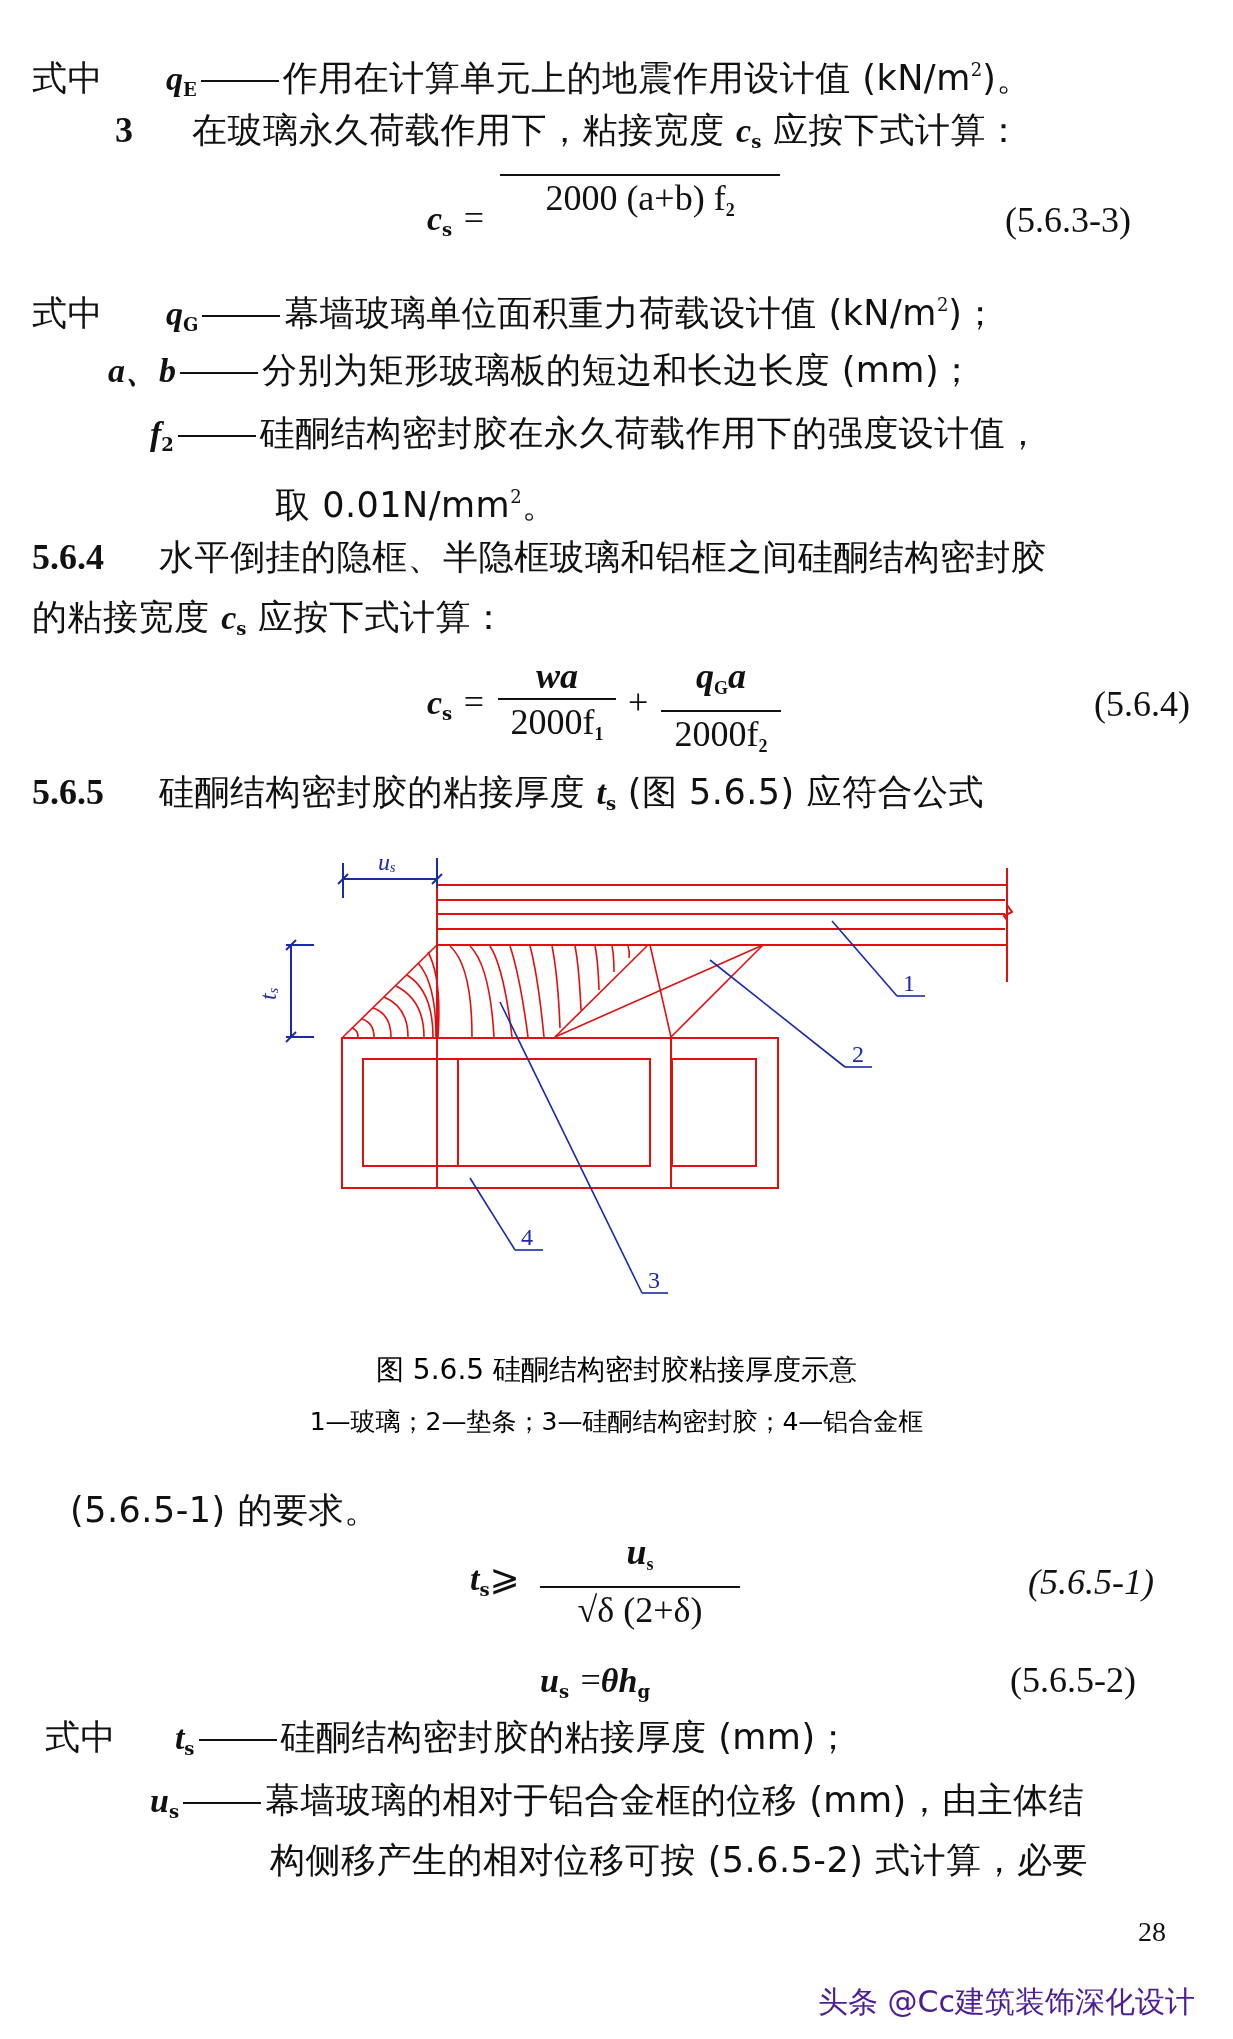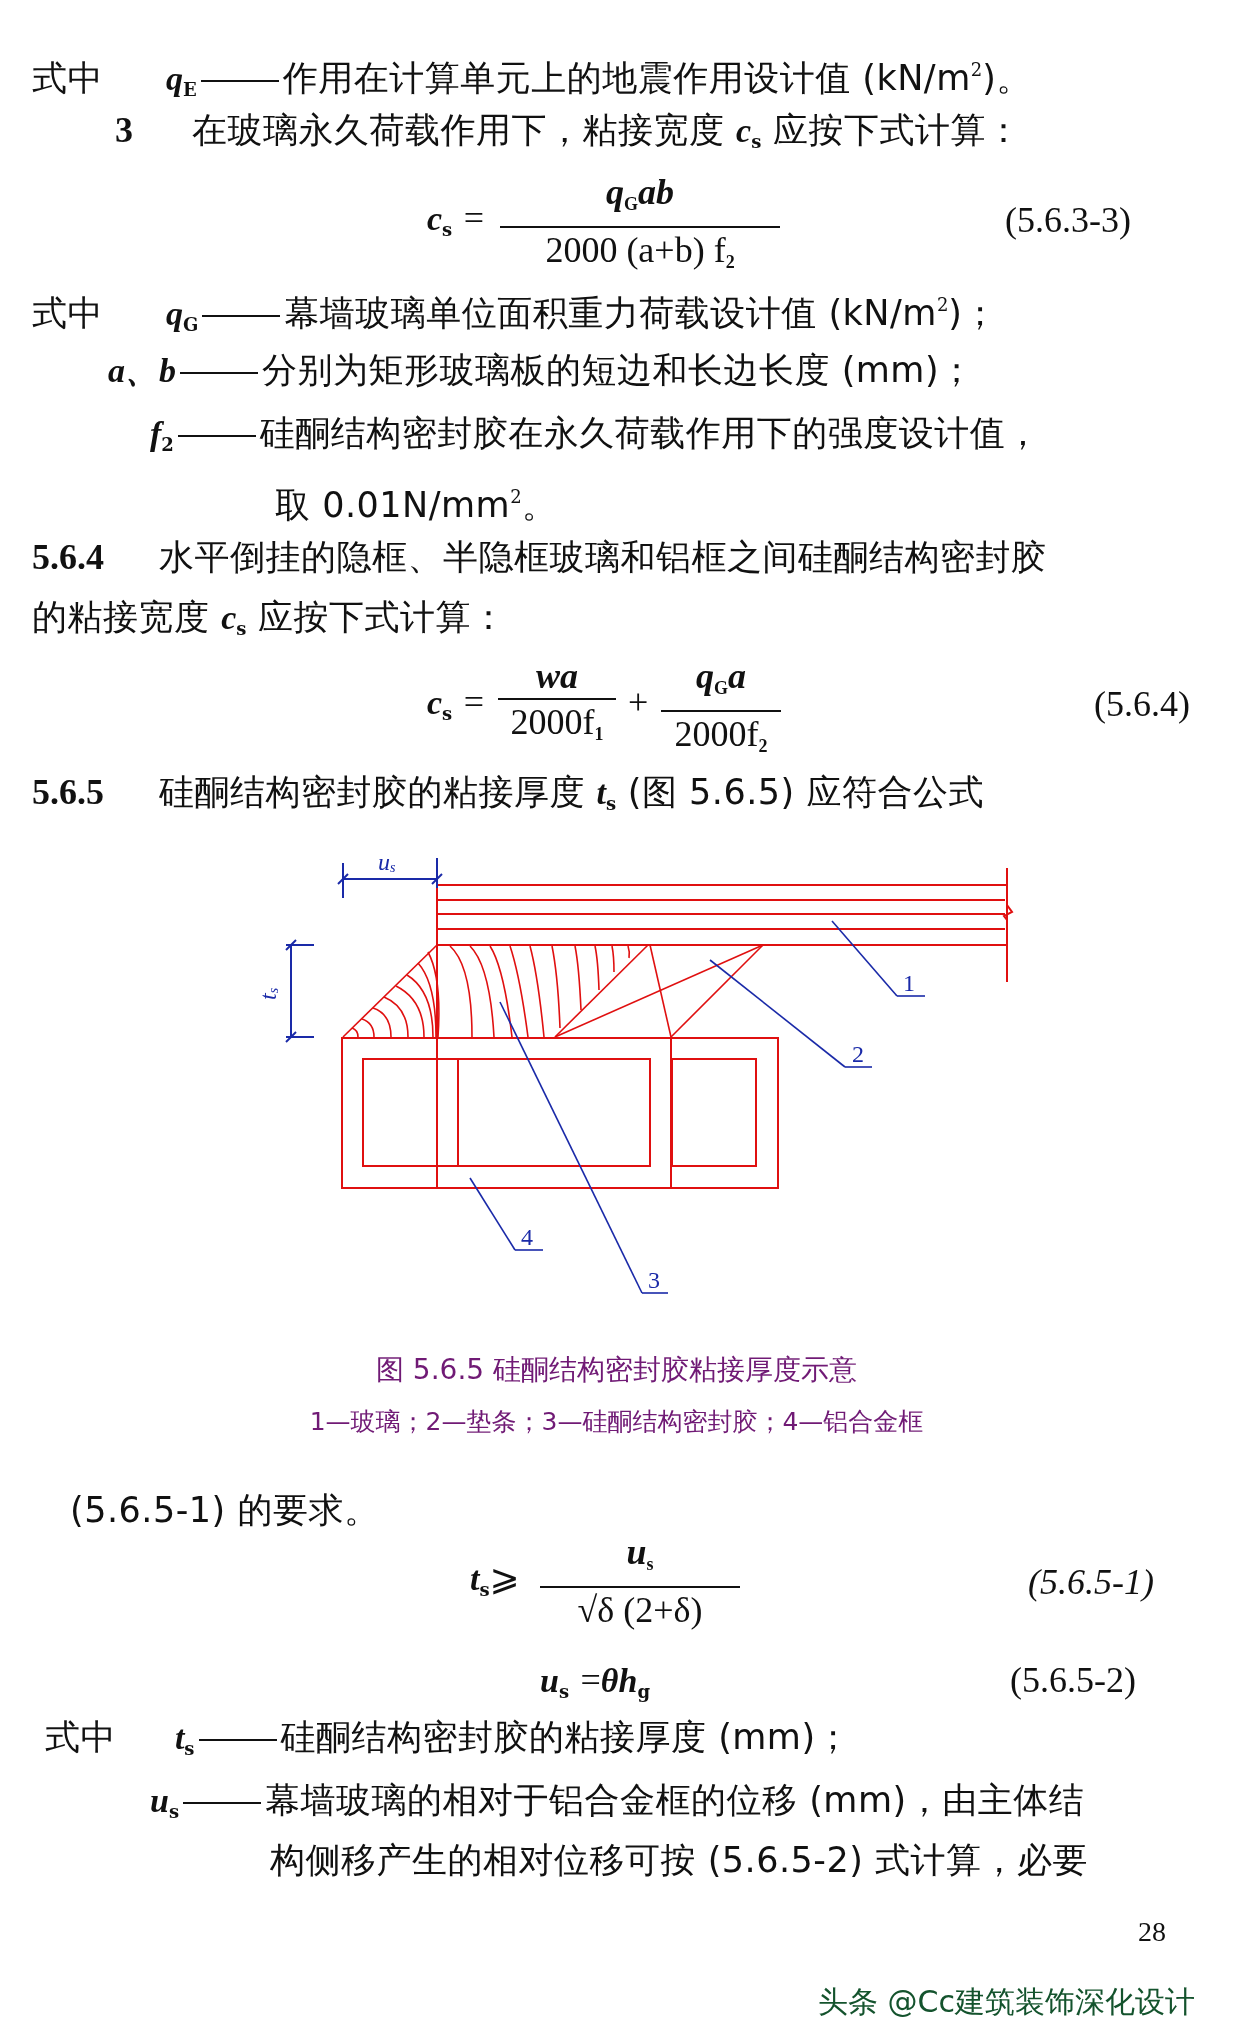--- a/index.html
+++ b/index.html
@@ -12,24 +12,24 @@
   .sup { font-size: 18px; vertical-align: 14px; }
   .bold { font-family: "Liberation Serif", "DejaVu Serif", serif; font-weight: bold; }
   .num { font-family: "Liberation Serif", "DejaVu Serif", serif; font-size: 36px; }
   .dash { display: inline-block; width: 78px; height: 2px; background: #111; vertical-align: middle; margin: 0 4px; }
   .eqno { position: absolute; font-family: "Liberation Serif", "DejaVu Serif", serif; font-size: 36px; line-height: 44px; white-space: nowrap; }
   .frac { position: absolute; text-align: center; font-family: "Liberation Serif", "DejaVu Serif", serif; font-size: 36px; line-height: 40px; }
   .frac .top { display: block; font-style: italic; font-weight: bold; }
   .frac .bar { display: block; height: 2px; background: #111; margin: 2px 0; }
   .frac .bot { display: block; }
   .caption { position: absolute; left: 0; width: 1233px; text-align: center; white-space: nowrap;
-             font-family: "DejaVu Sans", "Liberation Sans", sans-serif; color: #701a75; }
+             font-family: "DejaVu Sans", "Liberation Sans", sans-serif; color: #000000; }
   .diagram { position: absolute; left: 0; top: 0; }
   .pagenum { position: absolute; font-family: "Liberation Serif", "DejaVu Serif", serif; font-size: 28px; text-align: center; }
-  .watermark { position: absolute; font-family: "DejaVu Sans", "Liberation Sans", sans-serif; font-size: 30px; color: #14532d; white-space: nowrap; }
+  .watermark { position: absolute; font-family: "DejaVu Sans", "Liberation Sans", sans-serif; font-size: 30px; color: #4c1d95; white-space: nowrap; }
 </style>
 </head>
 <body>
 
 <div class="line" style="left:32px; top:48px;">
   <span class="cn">式中</span>
   <span style="display:inline-block;width:40px"></span>
   <span class="sym">q</span><span class="sub">E</span><span class="dash"></span><span class="cn">作用在计算单元上的地震作用设计值 (kN/m</span><span class="sup">2</span><span class="cn">)。</span>
 </div>
 
@@ -37,21 +37,20 @@
   <span class="bold num">3</span>
   <span style="display:inline-block;width:36px"></span>
   <span class="cn">在玻璃永久荷载作用下，粘接宽度 </span><span class="sym">c</span><span class="sub">s</span><span class="cn"> 应按下式计算：</span>
 </div>
 
 <div class="line" style="left:427px; top:196px;">
   <span class="sym">c</span><span class="sub">s</span>
   <span class="num">=</span>
 </div>
 <div class="frac" style="left:500px; top:172px; width:280px;">
-  <span class="top"><span>q</span><span class="sub">G</span><span>ab</span></span>
   <span class="bar"></span>
   <span class="bot"><span>2000 (a+b) f</span><span class="sub">2</span></span>
 </div>
 <div class="eqno" style="left:1005px; top:198px;">(5.6.3-3)</div>
 
 <div class="line" style="left:32px; top:283px;">
   <span class="cn">式中</span>
   <span style="display:inline-block;width:40px"></span>
   <span class="sym">q</span><span class="sub">G</span><span class="dash"></span><span class="cn">幕墙玻璃单位面积重力荷载设计值 (kN/m</span><span class="sup">2</span><span class="cn">)；</span>
 </div>

